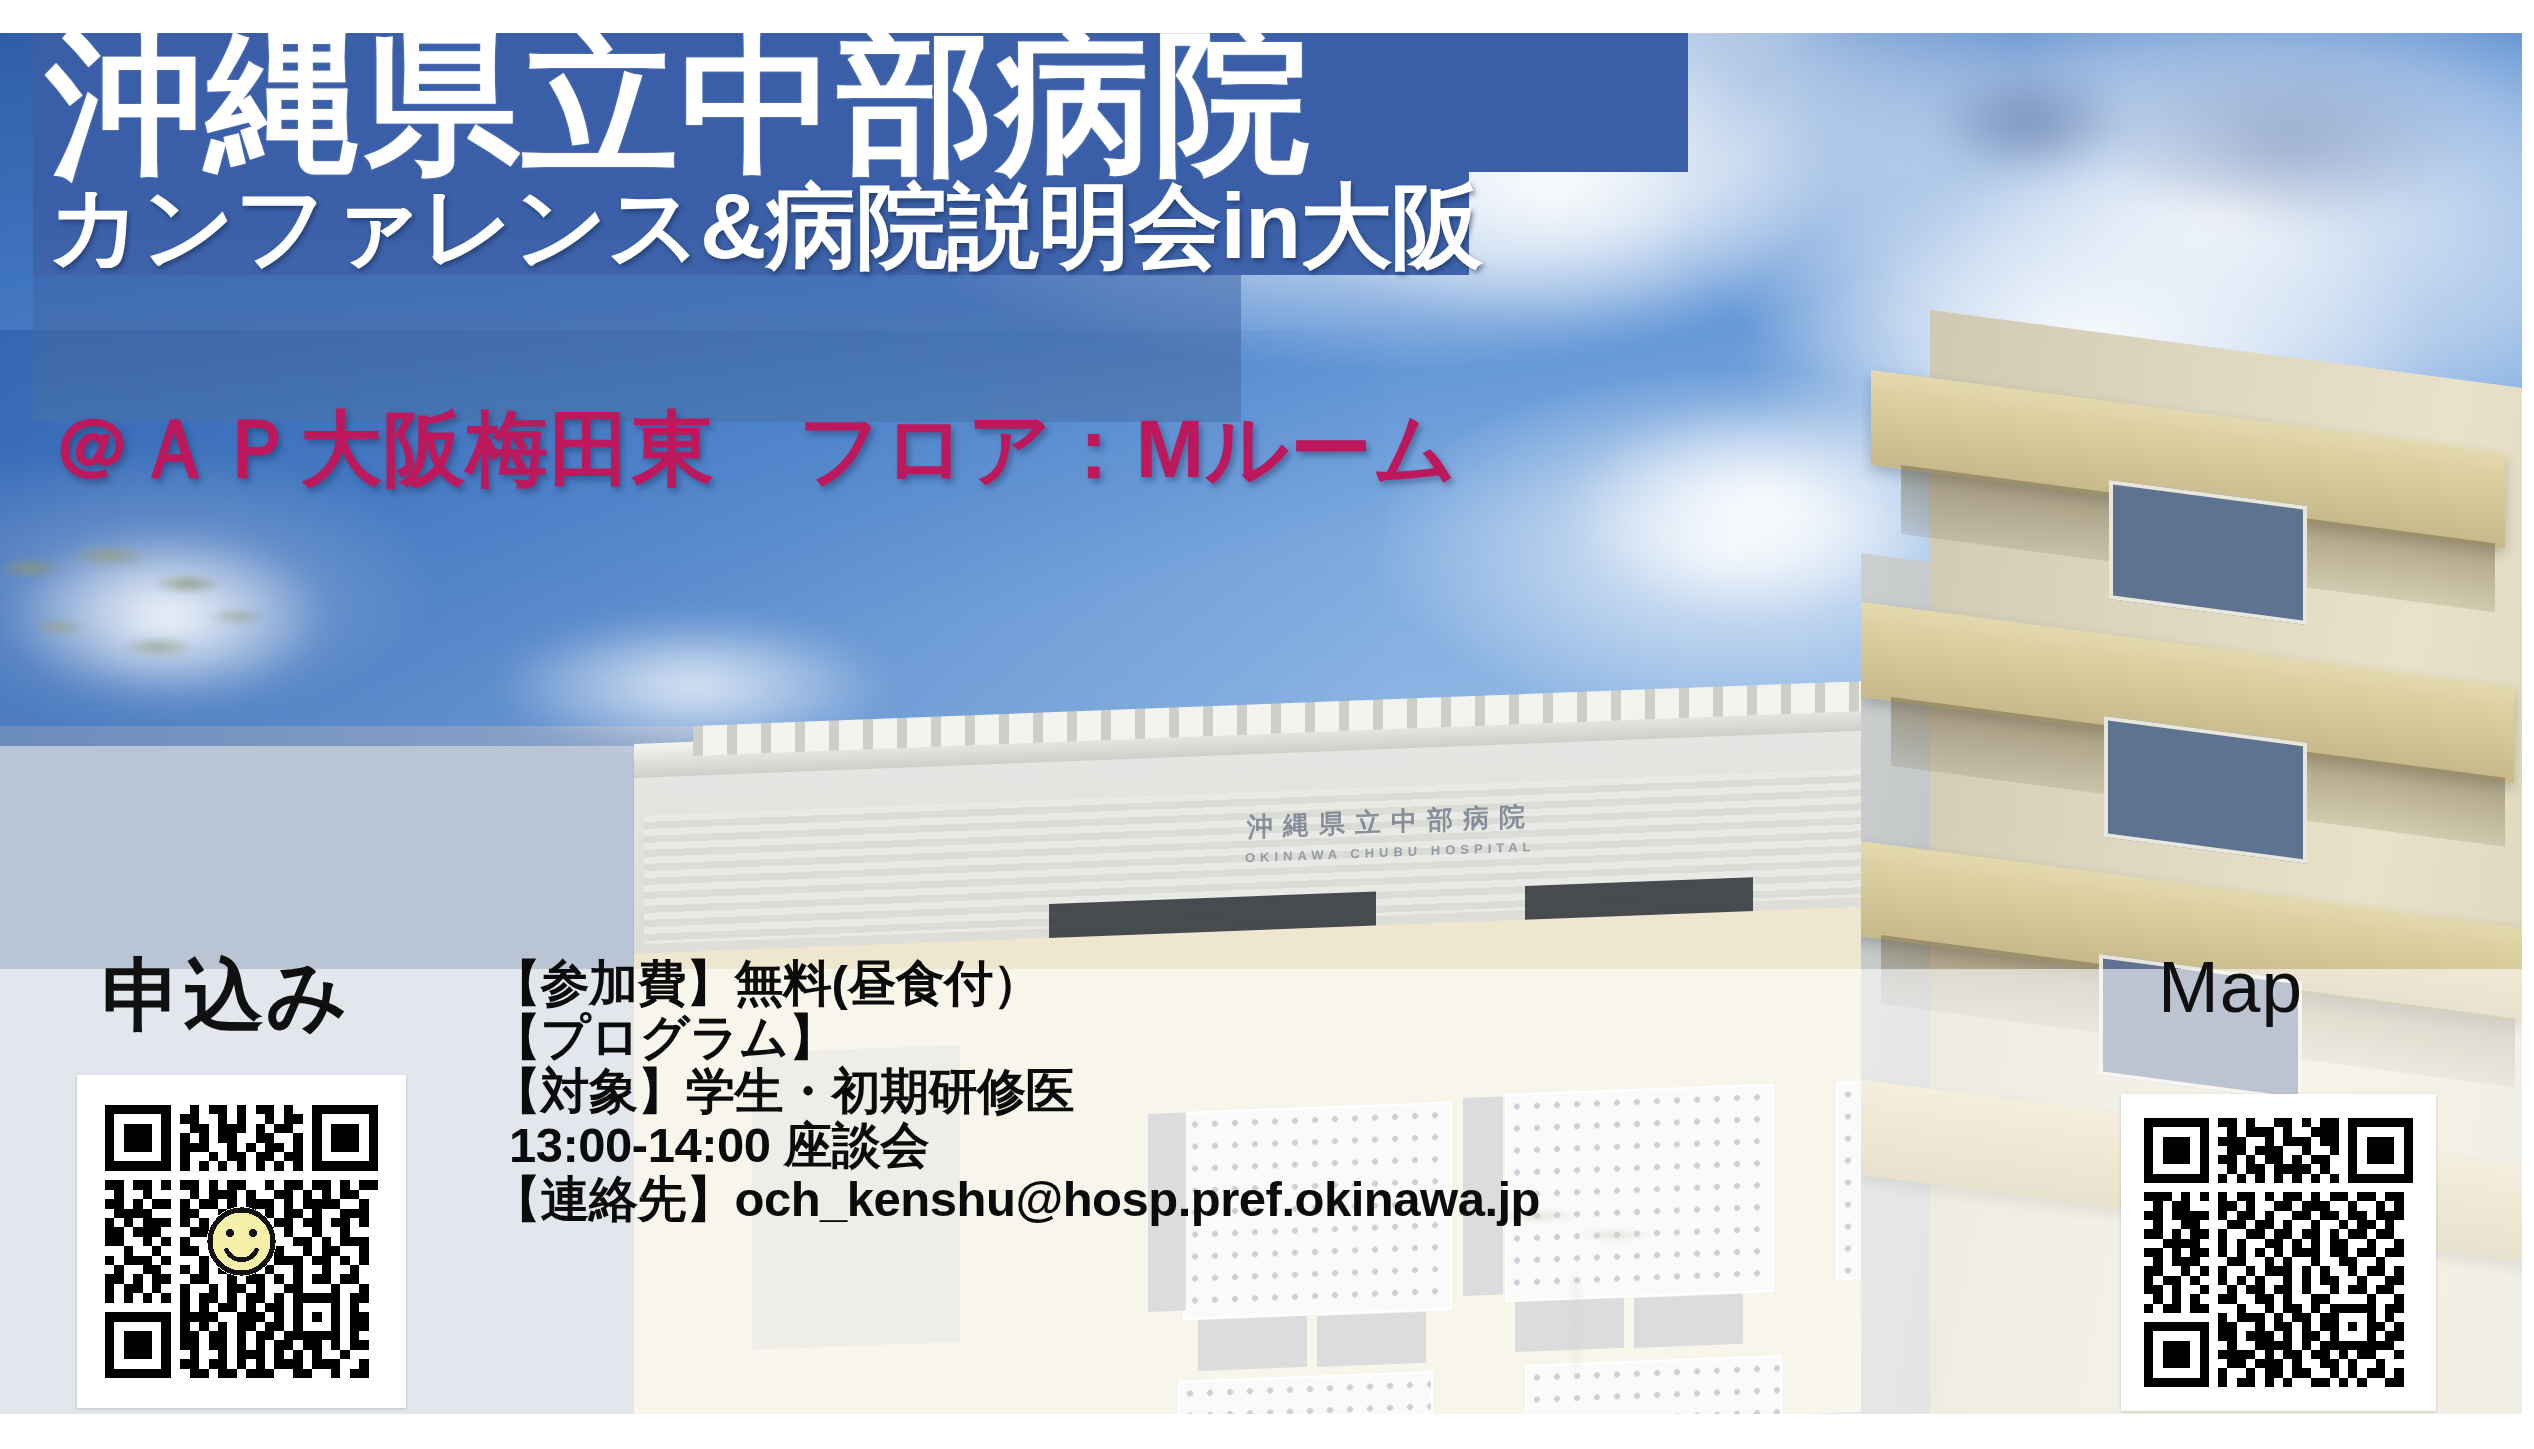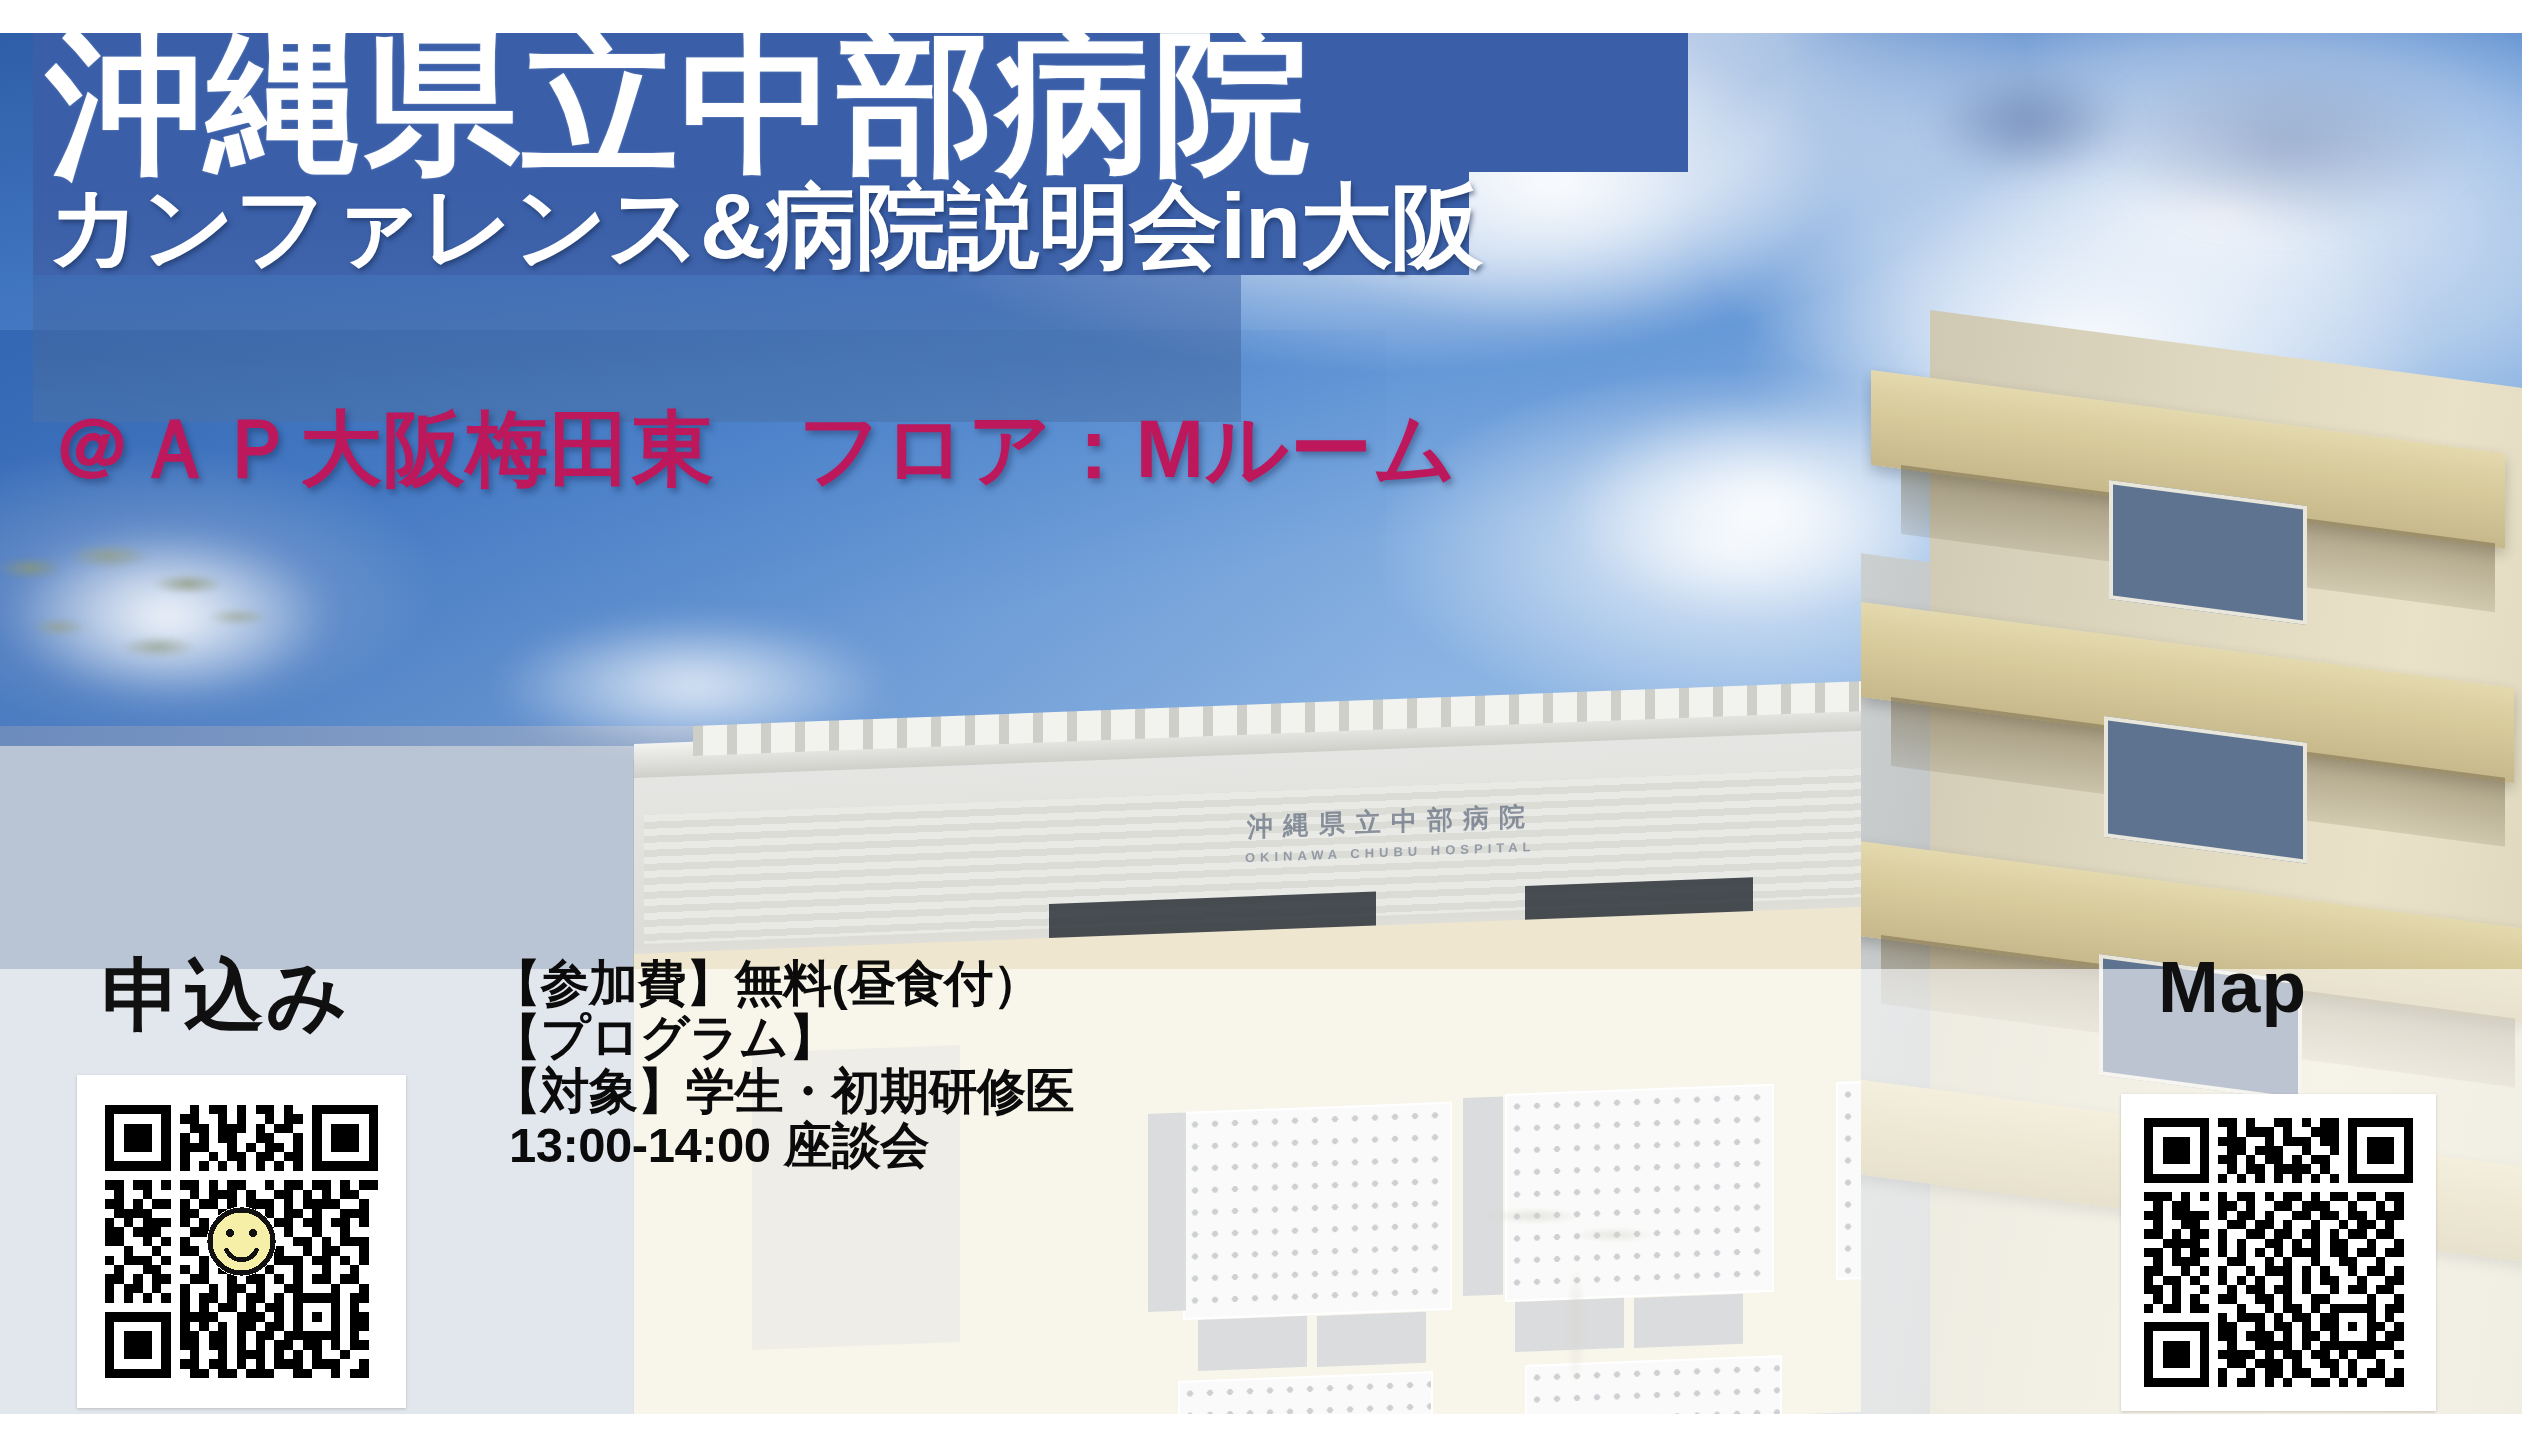--- a/index.html
+++ b/index.html
@@ -204,21 +204,21 @@
     text-shadow:3px 4px 6px rgba(20,40,80,.40);
   }
 
   
   #applyHeading{
     left:102px; top:943px;
     font-size:80px; font-weight:700; color:#101010; letter-spacing:2px;
   }
   #mapHeading{
     left:2158px; top:945px;
-    font-size:73px; font-weight:700; color:#101010; letter-spacing:1px;
+    font-size:73px; font-weight:400; color:#101010; letter-spacing:1px;
   }
 
   
   #info{
     position:absolute; left:492px; top:957px; width:1386px;
     color:#0b0b0b; font-weight:700; font-size:49px; line-height:1.10;
     letter-spacing:-0.5px;
   }
   #info .line{ white-space:nowrap; }
   #info .indent{ padding-left:17px; }
@@ -318,20 +318,21 @@
   <div class="tx" id="venueline">＠ＡＰ大阪梅田東　フロア：Mルーム</div>
 
   <div class="tx" id="applyHeading">申込み</div>
   <div class="tx" id="mapHeading">Map</div>
 
   <div id="info">
     <div class="line">【参加費】無料(昼食付）</div>
     <div class="line">【プログラム】</div>
     <div class="line">【対象】学生・初期研修医</div>
     <div class="line indent">13:00-14:00 座談会</div>
+    <div class="line">【連絡先】och_kenshu@hosp.pref.okinawa.jp</div>
   </div>
 
   <div class="qrcard" id="qrApply">
     <svg class="qrsvg" width="273" height="273" viewBox="0 0 29 29" shape-rendering="crispEdges">
       <rect width="29" height="29" fill="#fff"></rect>
       <g fill="#000">
 
         <path d="M0 0h7v7H0z"></path>
           <path d="M1 1h5v5H1z" fill="#fff"></path>
           <path d="M2 2h3v3H2z"></path>

